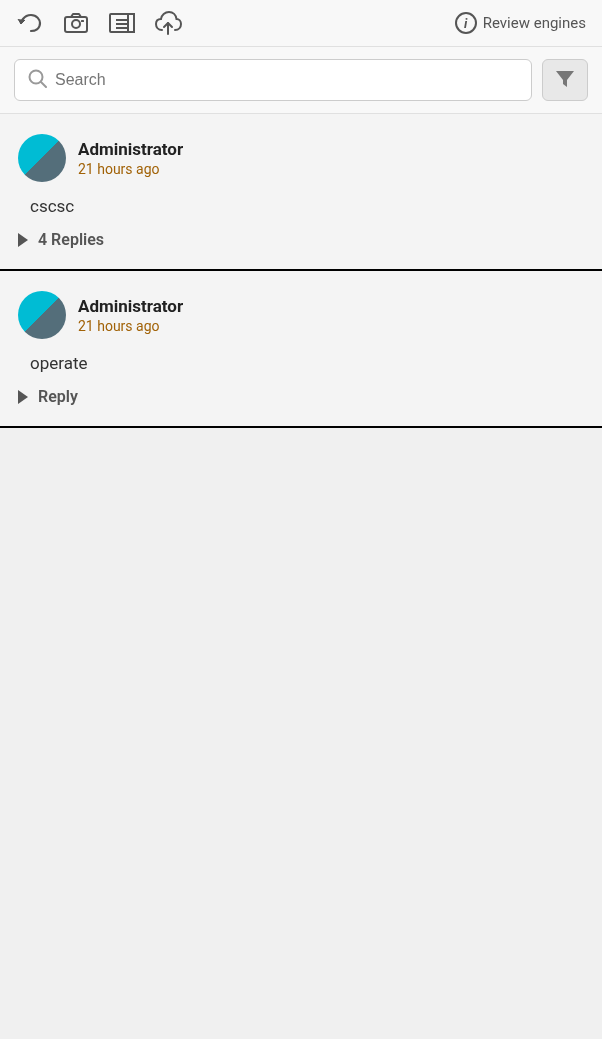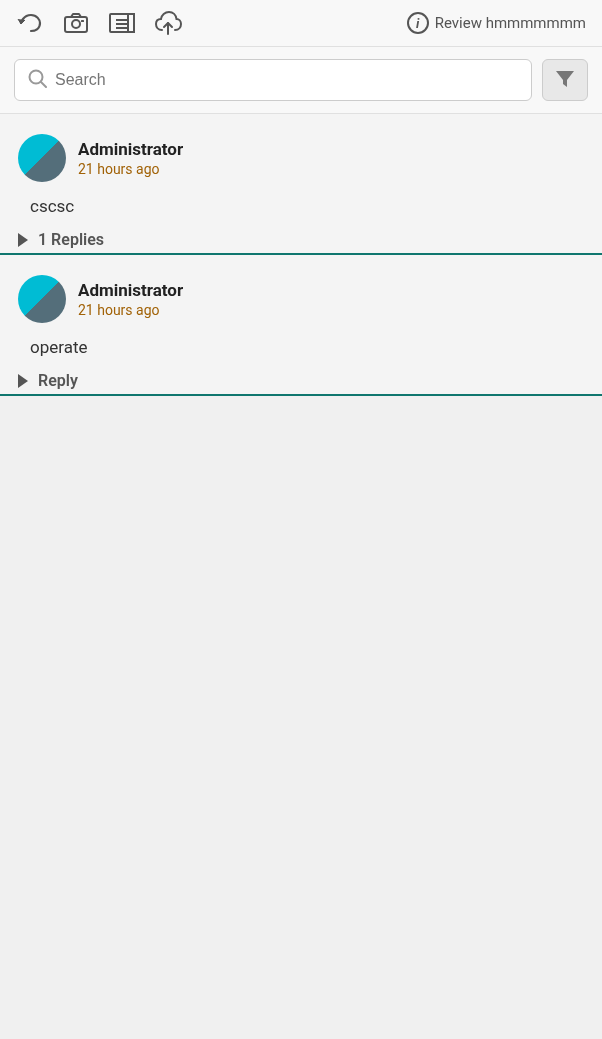--- a/index.html
+++ b/index.html
@@ -94,22 +94,22 @@
       cursor: pointer;
     }
     .filter-icon {
       color: #777;
       font-size: 20px;
     }
 
     
     .comment-card {
       background: #f4f4f4;
-      padding: 20px 18px 4px;
-      border-bottom: 2px solid #0f766e;
+      padding: 20px 18px 20px;
+      border-bottom: 2px solid #000000;
     }
 
     .comment-header {
       display: flex;
       align-items: center;
       gap: 12px;
       margin-bottom: 14px;
     }
 
     .avatar {
@@ -228,21 +228,21 @@
   <span class="toolbar-icon">
     <svg width="28" height="26" viewBox="0 0 28 26" fill="none">
       <path d="M8 20 C4 20 2 17 2 14 C2 11 4 9 7 9 C7.5 5 11 2 15 2 C19 2 22 5 22.5 9 C25 9 27 11 27 14 C27 17 25 20 21 20" stroke="#555" stroke-width="2" fill="none" stroke-linecap="round"></path>
       <line x1="14" y1="13" x2="14" y2="24" stroke="#555" stroke-width="2" stroke-linecap="round"></line>
       <polyline points="10,17 14,13 18,17" stroke="#555" stroke-width="2" fill="none" stroke-linecap="round" stroke-linejoin="round"></polyline>
     </svg>
   </span>
   <div class="toolbar-divider"></div>
   <div class="review-details">
     <div class="info-circle">i</div>
-    <span>Review hmmmmmmm</span>
+    <span>Review engines</span>
   </div>
 </div>
 
 <div class="search-bar-container">
   <div class="search-input-wrapper">
     <span class="search-icon-svg">
       <svg width="20" height="20" viewBox="0 0 20 20" fill="none">
         <circle cx="9" cy="9" r="6.5" stroke="#999" stroke-width="2"></circle>
         <line x1="14" y1="14" x2="19" y2="19" stroke="#999" stroke-width="2" stroke-linecap="round"></line>
       </svg>
@@ -264,21 +264,21 @@
     <div class="author-info">
       <span class="author-name">Administrator</span>
       <span class="time-ago">21 hours ago</span>
     </div>
   </div>
   <div class="comment-body">
     <div class="comment-text">cscsc</div>
   </div>
   <div class="replies-row">
     <span class="chevron-right"></span>
-    <span class="replies-label">1 Replies</span>
+    <span class="replies-label">4 Replies</span>
   </div>
 </div>
 
 <div class="comment-card">
   <div class="comment-header">
     <div class="avatar"></div>
     <div class="author-info">
       <span class="author-name">Administrator</span>
       <span class="time-ago">21 hours ago</span>
     </div>

